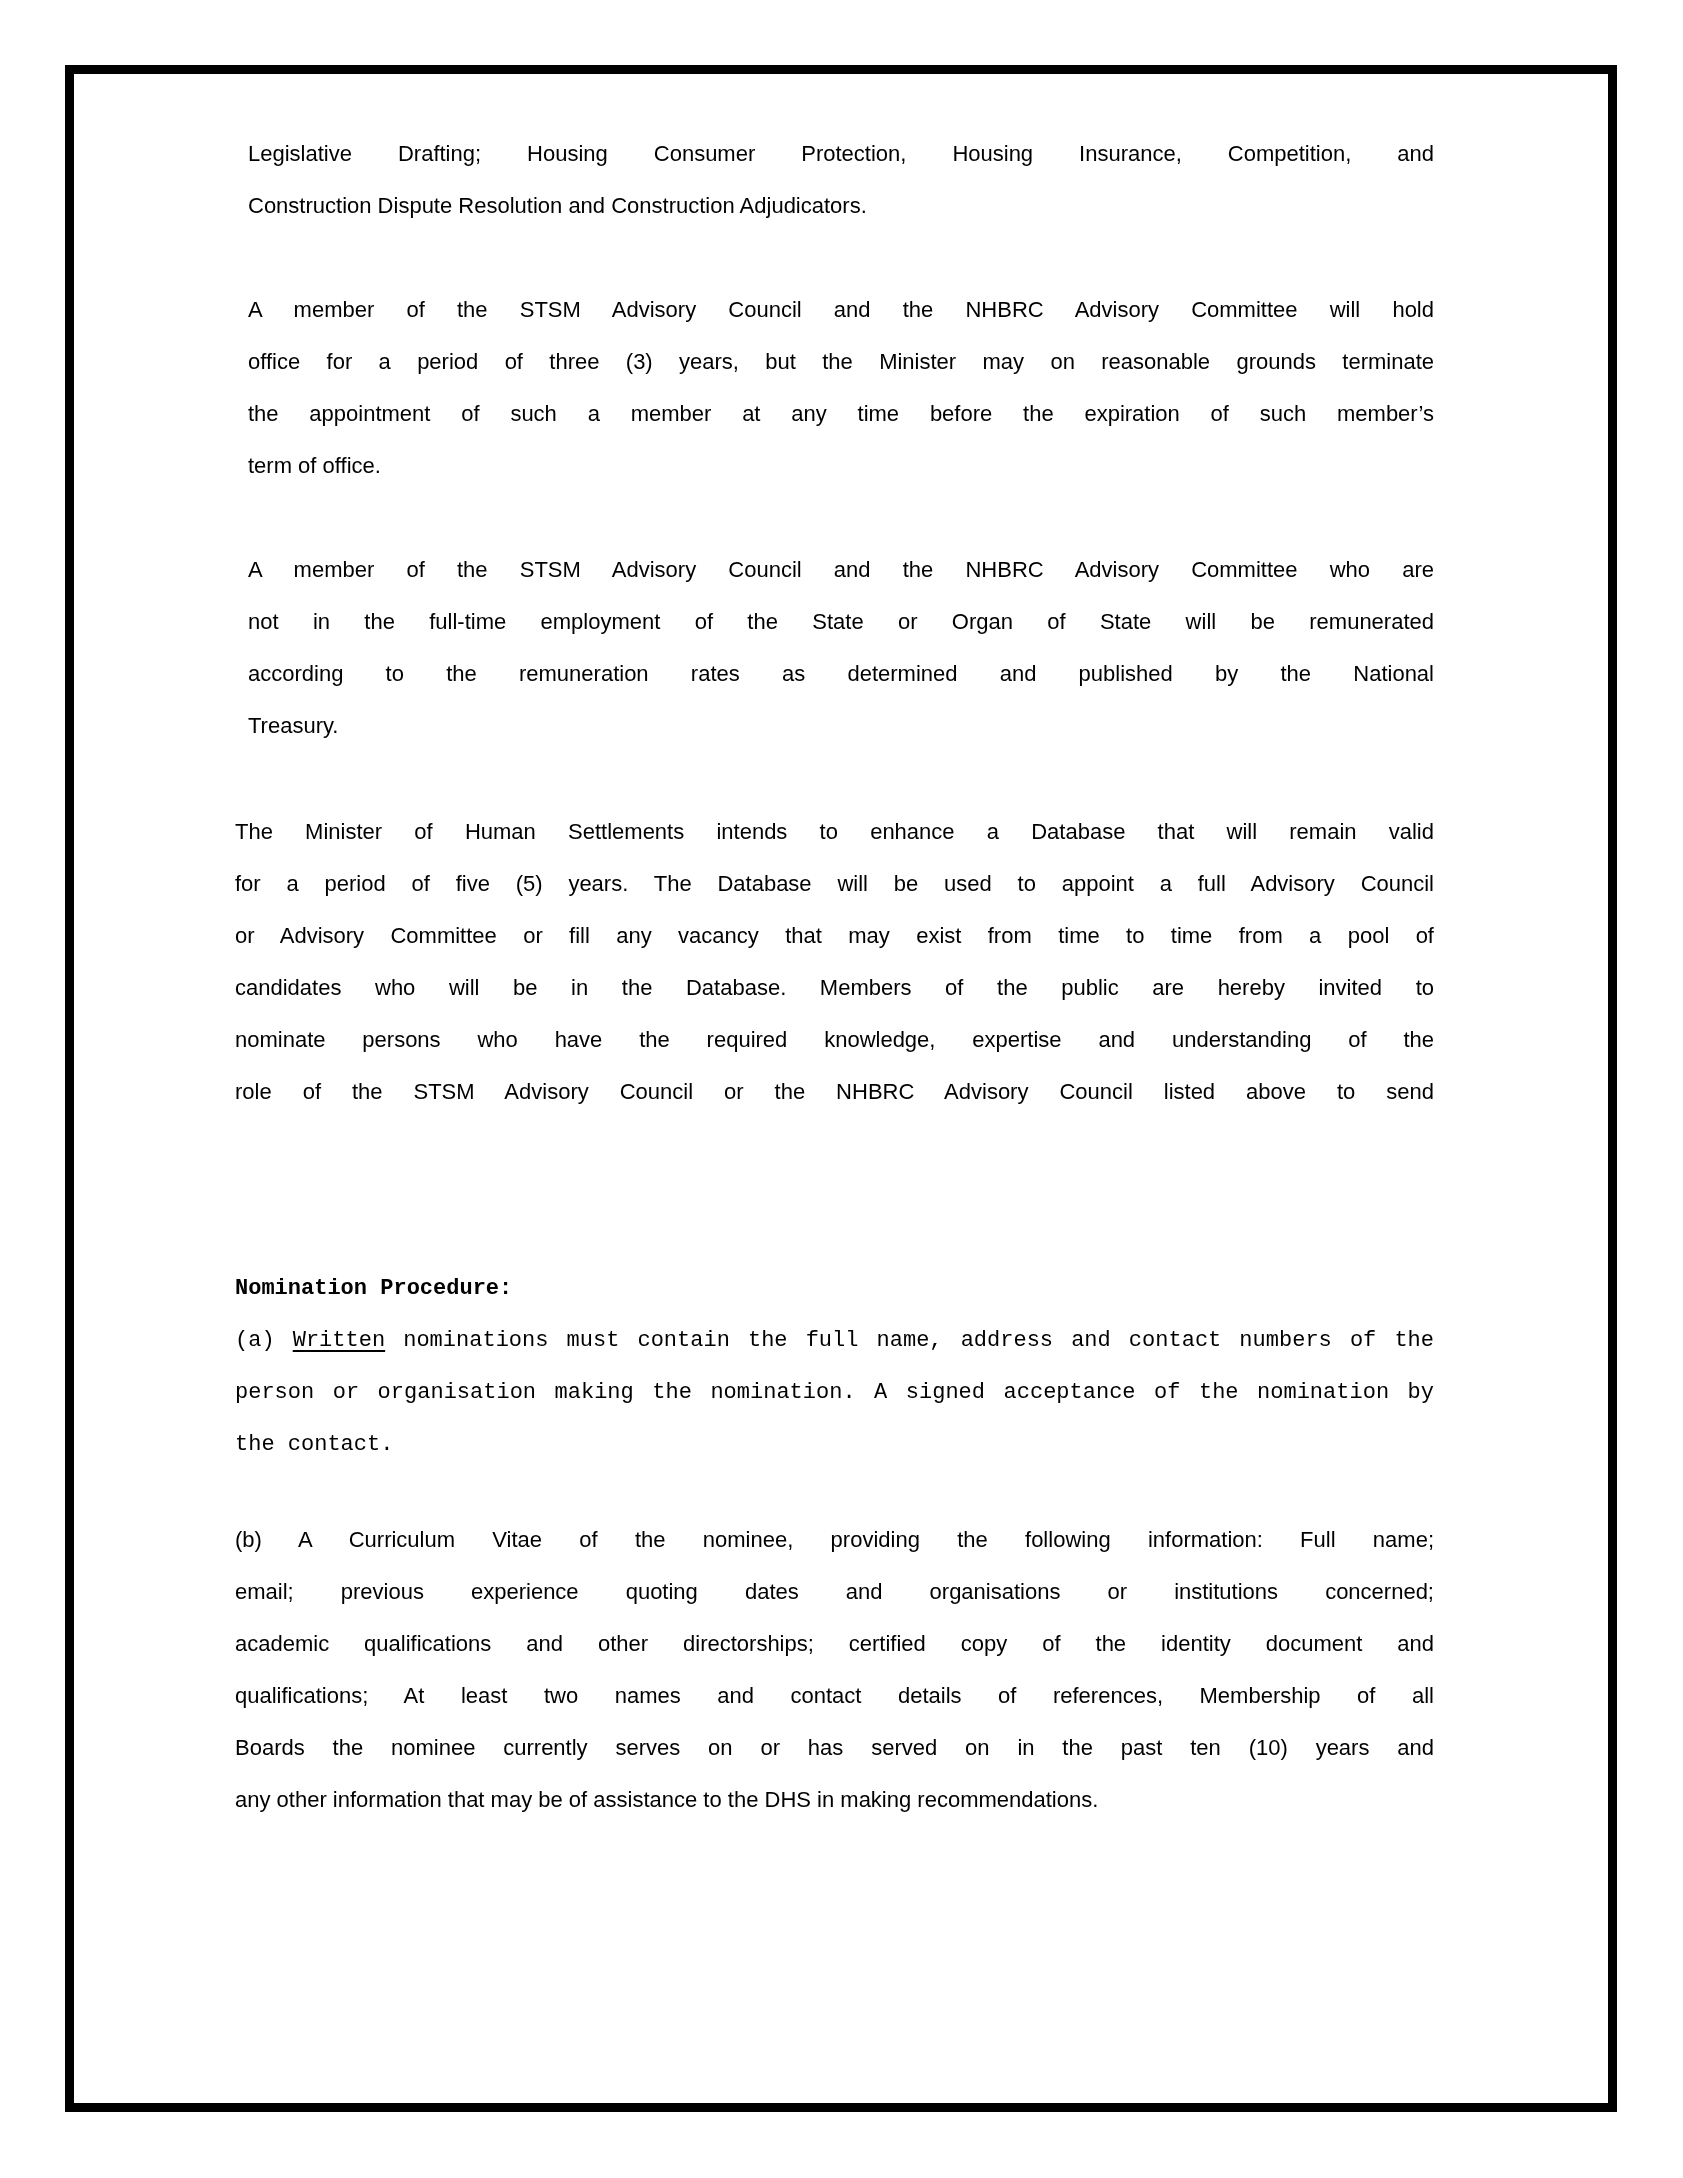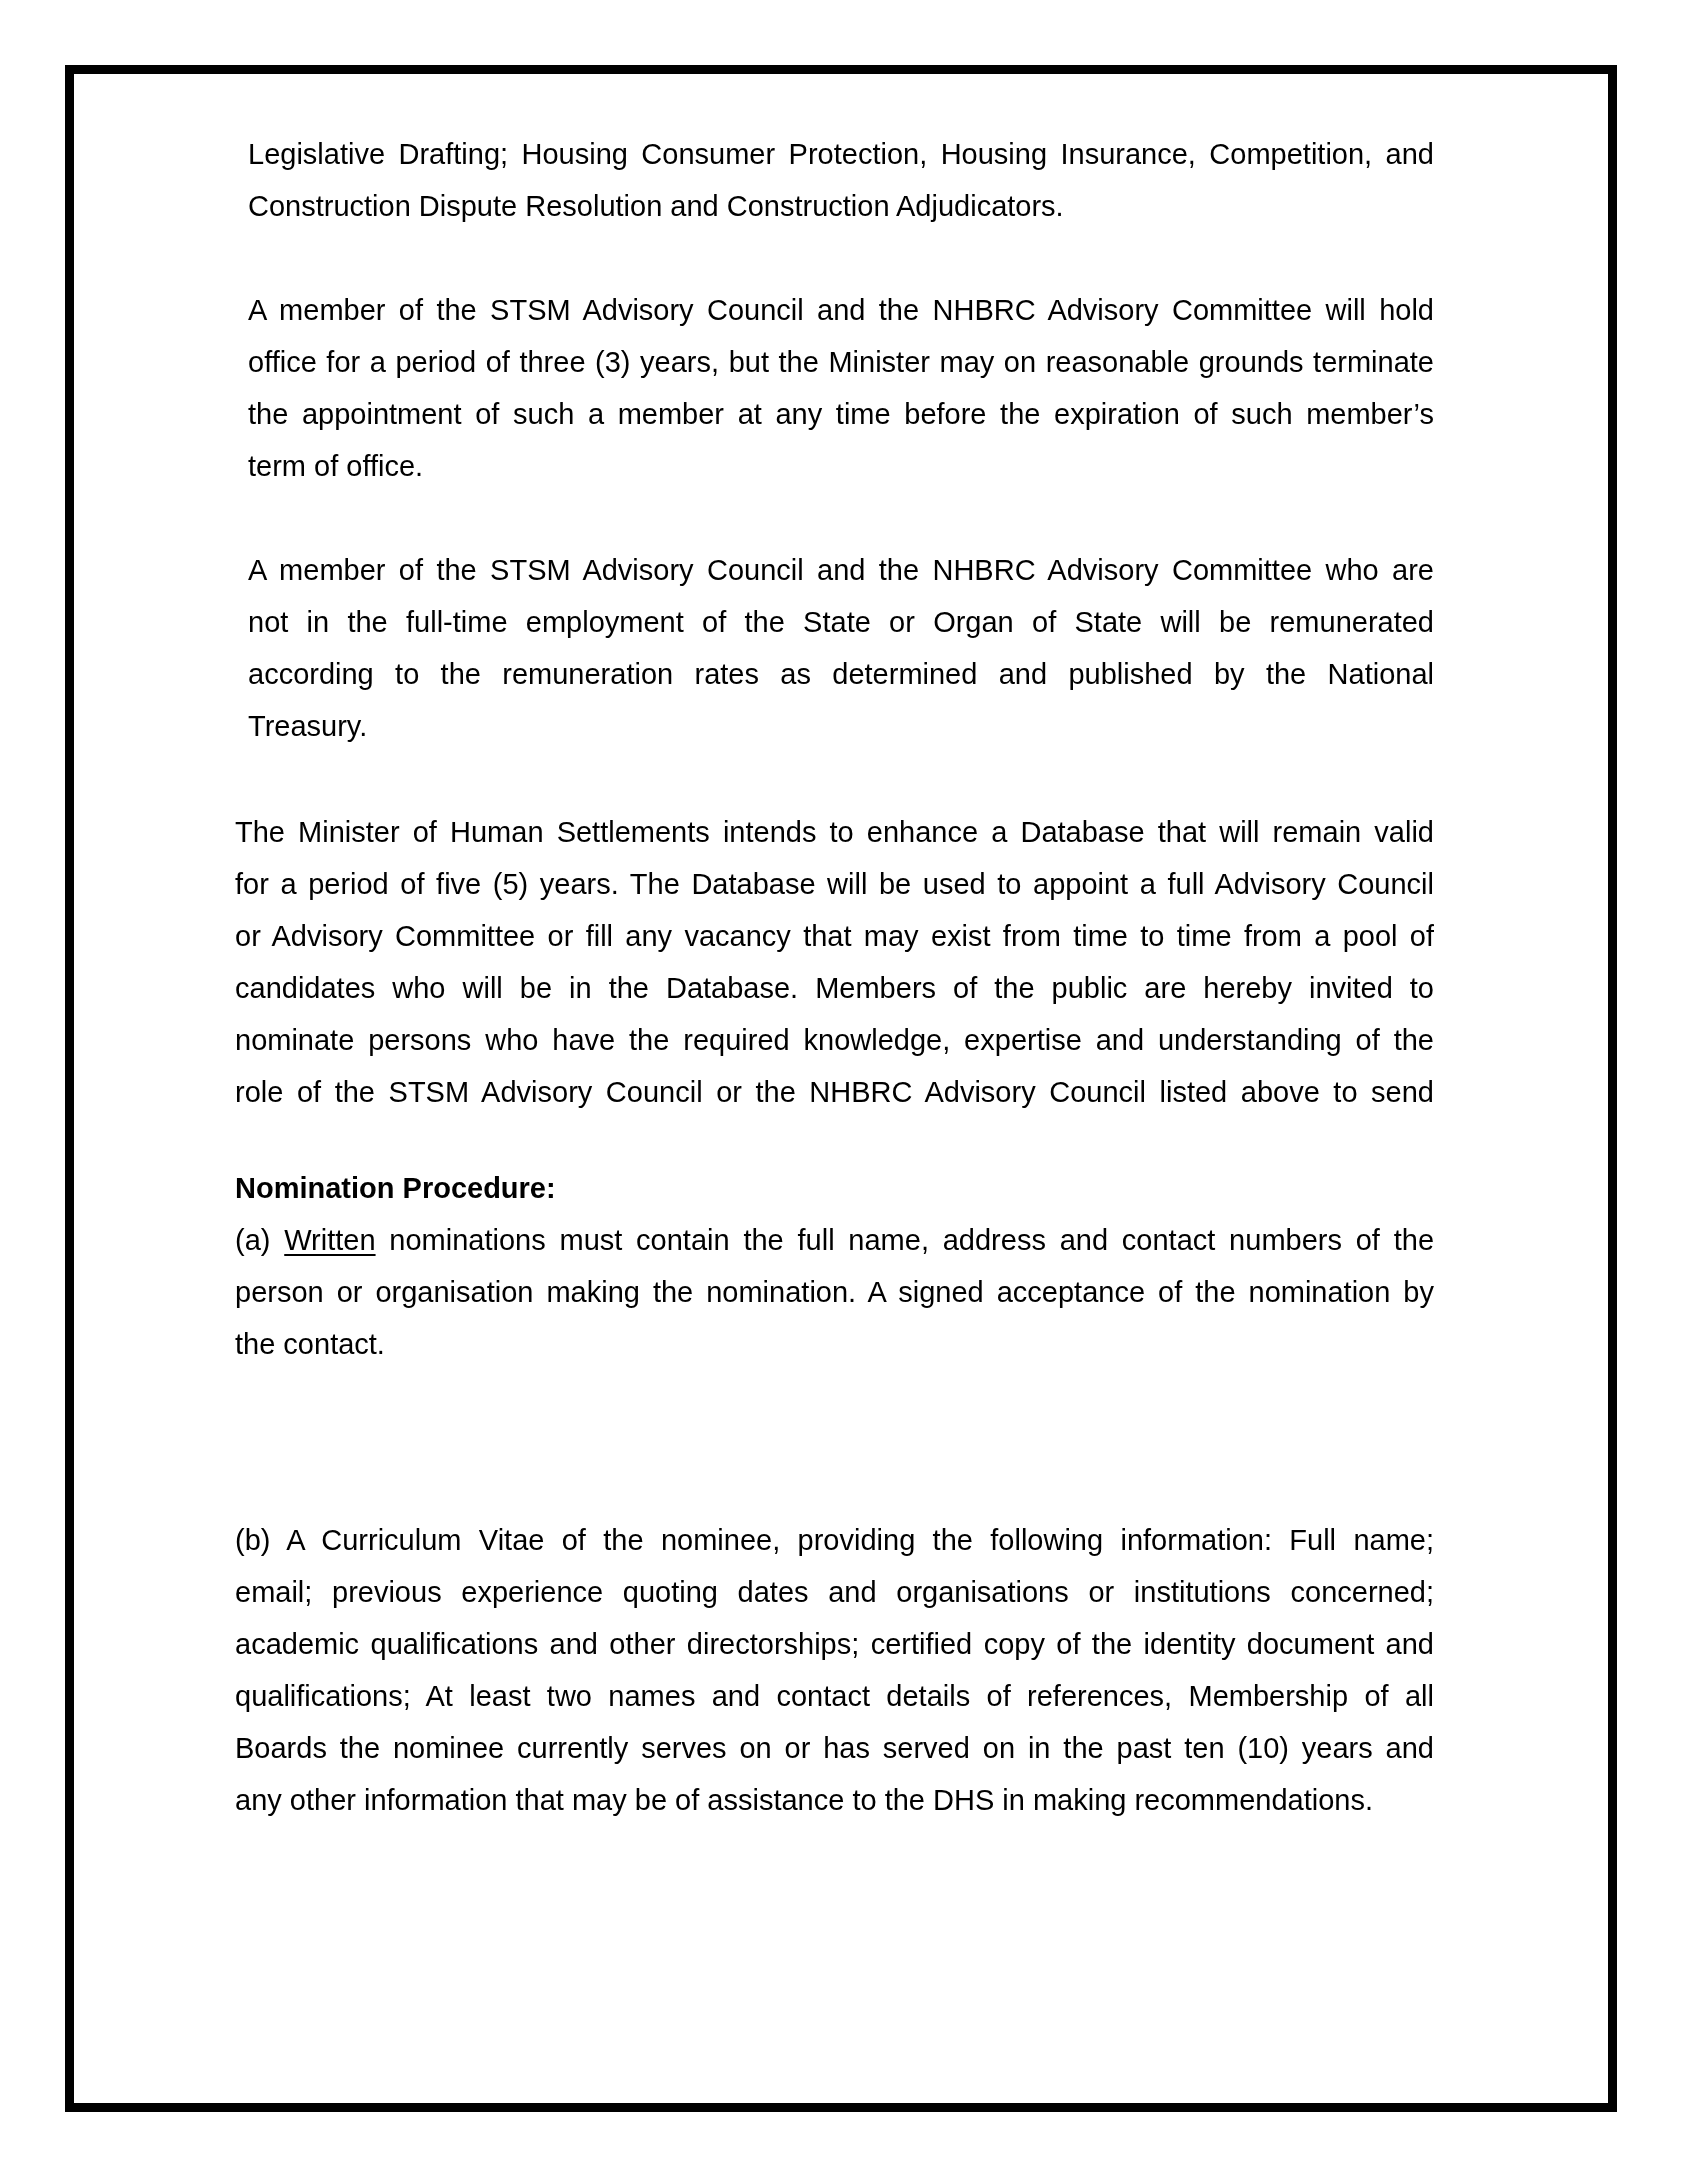--- a/index.html
+++ b/index.html
@@ -1,20 +1,20 @@
 <!DOCTYPE html>
 <html><head>
 <meta charset="utf-8">
 <style>
   html, body { margin: 0; padding: 0; background: #ffffff; }
   body { width: 1683px; height: 2178px; position: relative; overflow: hidden;
          font-family: "Liberation Sans", sans-serif; color: #000000; }
   .frame { position: absolute; left: 65px; top: 65px; width: 1552px; height: 2047px;
            box-sizing: border-box; border: 9px solid #000000; }
-  .para { position: absolute; font-size: 29px; line-height: 52px; }
+  .para { position: absolute; font-size: 22px; line-height: 52px; }
   .para.indent { left: 248px; width: 1186px; }
   .para.flush { left: 235px; width: 1199px; }
   .line { display: block; white-space: nowrap; height: 52px; }
   .line.just { text-align: justify; text-align-last: justify; white-space: normal; overflow: hidden; }
   .bold { font-weight: bold; }
   .u { text-decoration: underline; text-underline-offset: 4px; }
 </style>
 </head>
 <body>
 
@@ -41,21 +41,21 @@
 
 <div class="para flush" style="top:806px;">
   <span class="line just">The Minister of Human Settlements intends to enhance a Database that will remain valid</span>
   <span class="line just">for a period of five (5) years. The Database will be used to appoint a full Advisory Council</span>
   <span class="line just">or Advisory Committee or fill any vacancy that may exist from time to time from a pool of</span>
   <span class="line just">candidates who will be in the Database. Members of the public are hereby invited to</span>
   <span class="line just">nominate persons who have the required knowledge, expertise and understanding of the</span>
   <span class="line just">role of the STSM Advisory Council or the NHBRC Advisory Council listed above to send</span>
 </div>
 
-<div class="para flush" style="top:1162px;">
+<div class="para flush" style="top:1263px;font-family:Liberation Mono, monospace;">
   <span class="line bold">Nomination Procedure:</span>
   <span class="line just"><span>(a) </span><span class="u">Written</span><span> nominations must contain the full name, address and contact numbers of the</span></span>
   <span class="line just">person or organisation making the nomination. A signed acceptance of the nomination by</span>
   <span class="line">the contact.</span>
 </div>
 
 <div class="para flush" style="top:1514px;">
   <span class="line just">(b) A Curriculum Vitae of the nominee, providing the following information: Full name;</span>
   <span class="line just">email; previous experience quoting dates and organisations or institutions concerned;</span>
   <span class="line just">academic qualifications and other directorships; certified copy of the identity document and</span>

